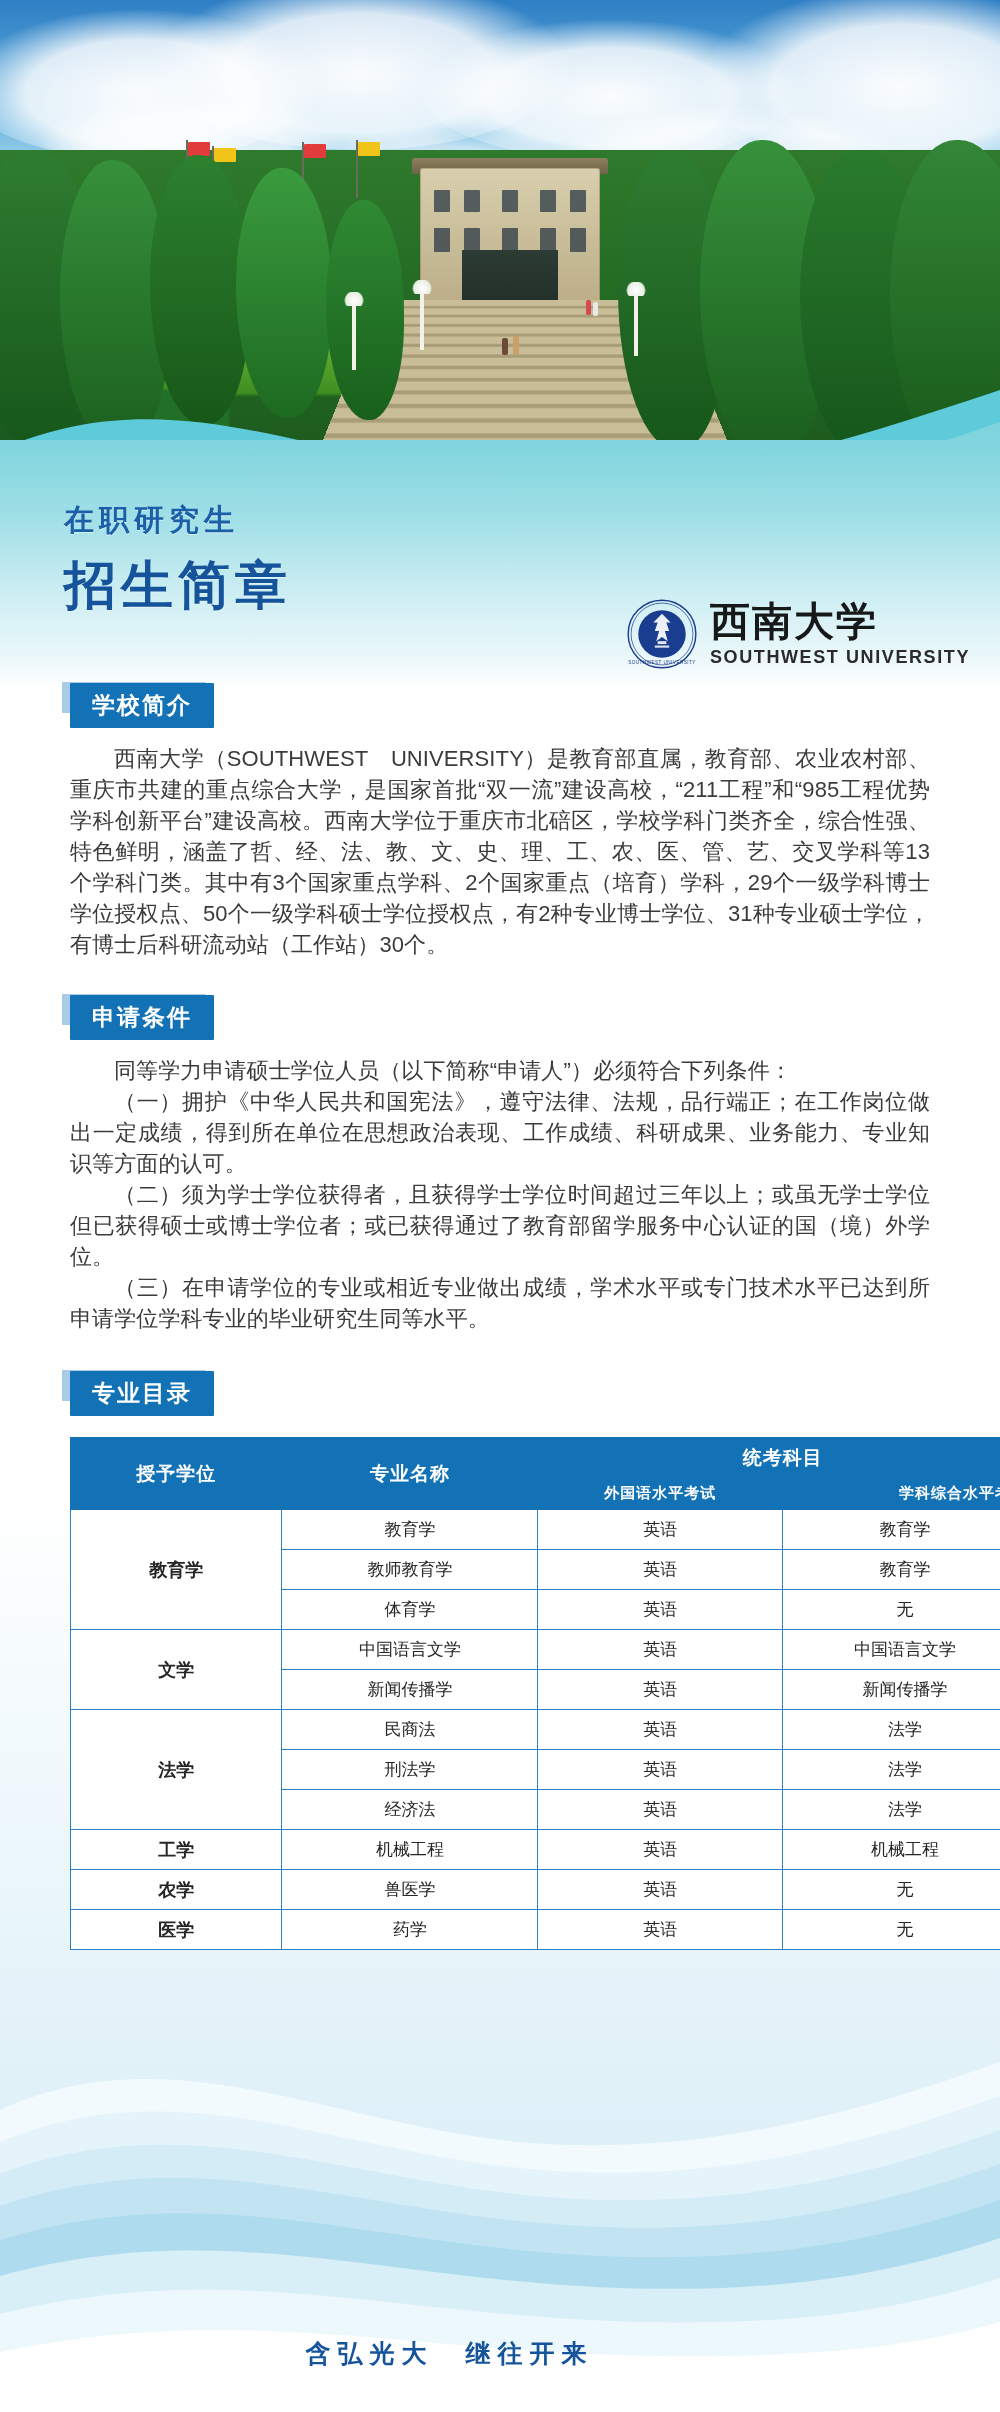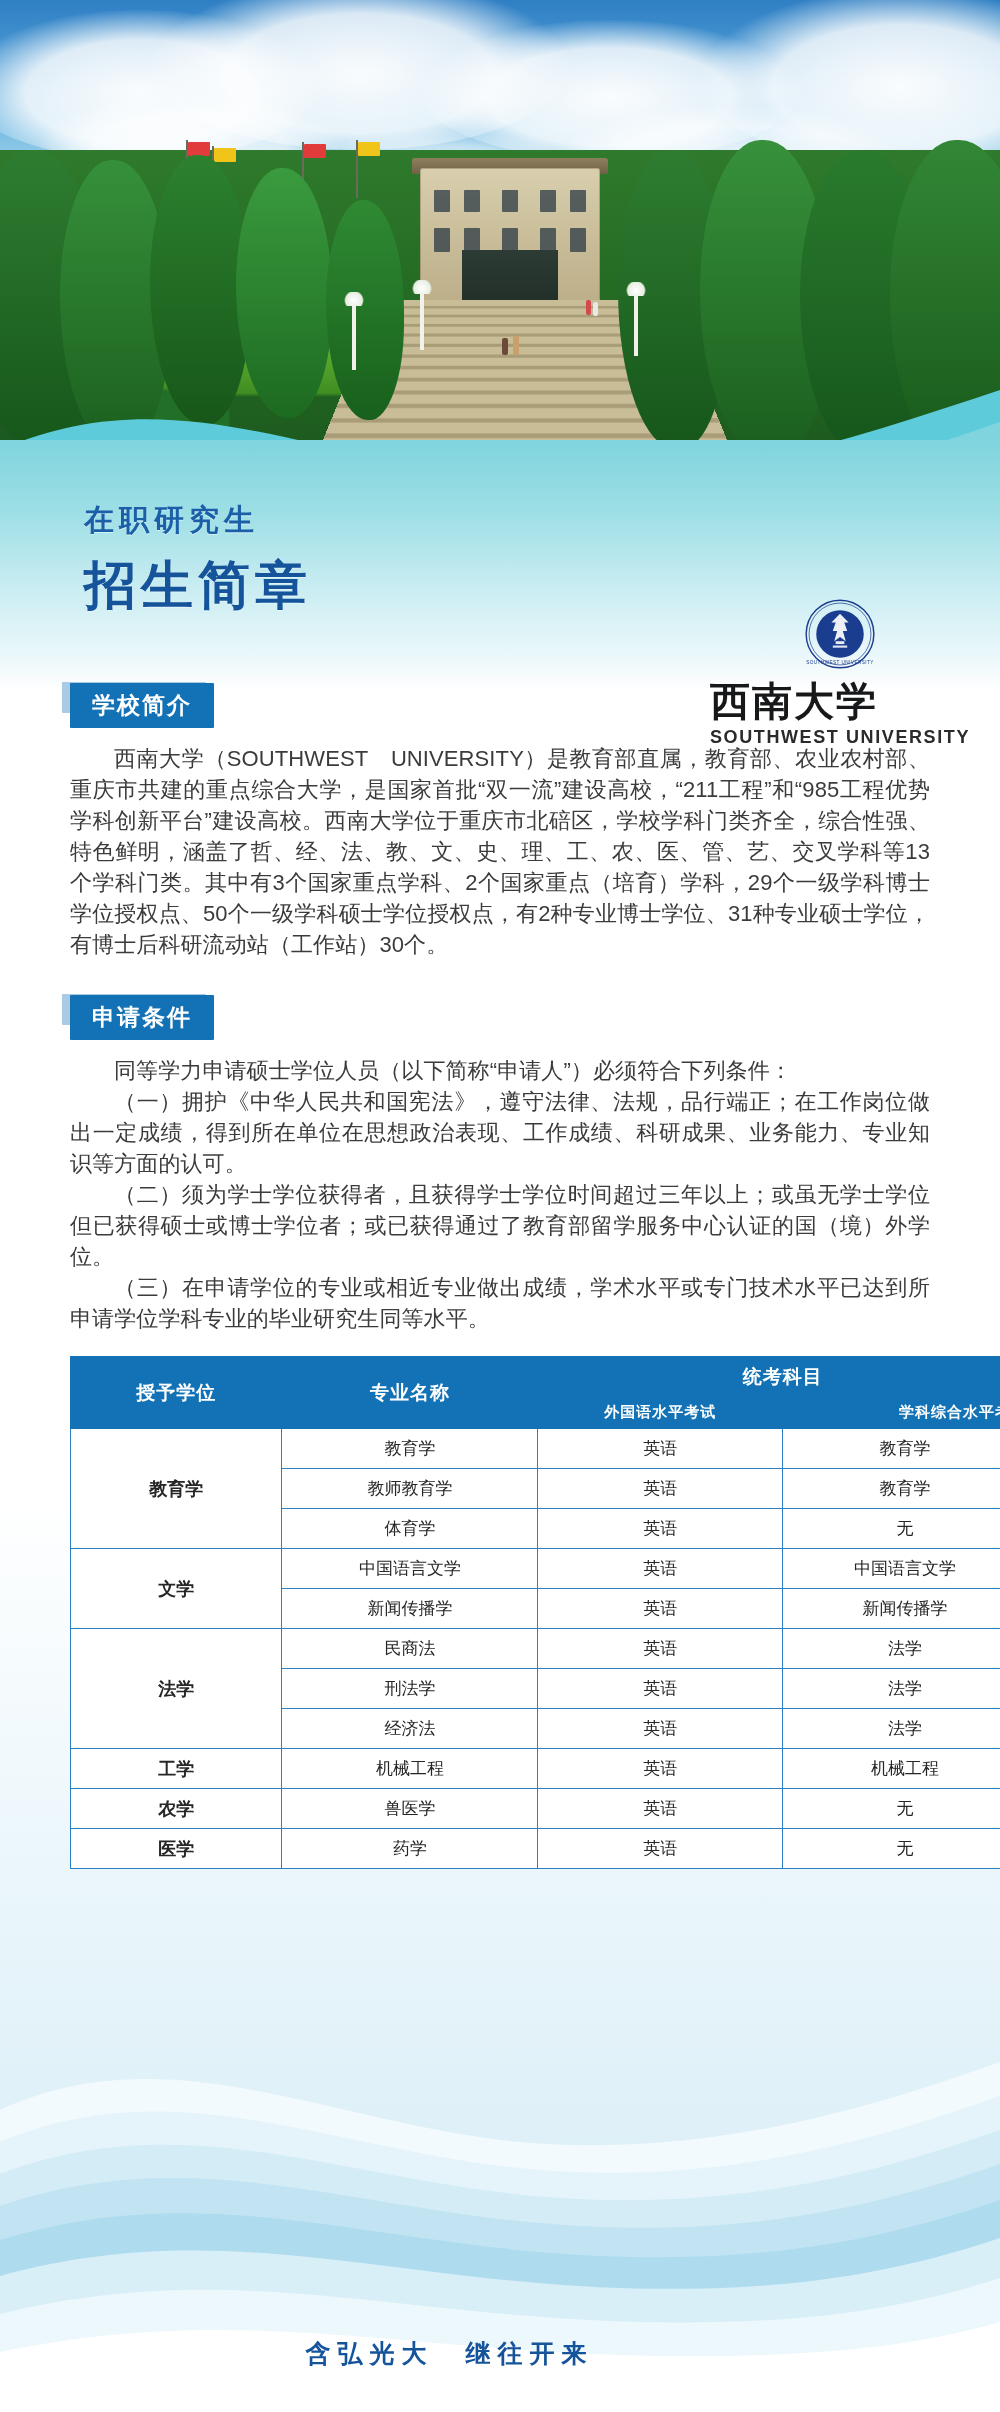--- a/index.html
+++ b/index.html
@@ -95,36 +95,36 @@
   .wavewrap { position:absolute; left:0; top:330px; width:1000px; height:350px; }
   .wavewrap svg { display:block; }
 
   .headband {
     position:absolute; left:0; top:440px; width:1000px; height:250px;
     background:linear-gradient(180deg,#7fd4dd 0%,#9fdfe6 30%,#cdeef3 62%,#eaf7fa 86%,#ffffff 100%);
     z-index:1;
   }
 
   
-  .titleblock { position:absolute; left:84px; top:500px; z-index:6; }
+  .titleblock { position:absolute; left:64px; top:500px; z-index:6; }
   .t-sub {
     font-size:30px; color:#1b5fa8; letter-spacing:5px; font-weight:700;
     font-family:"Liberation Serif","DejaVu Serif",serif;
     text-shadow:0 1px 0 rgba(255,255,255,.5);
   }
   .t-main {
     margin-top:10px;
     font-size:52px; color:#15539b; letter-spacing:5px; font-weight:700;
     font-family:"Liberation Serif","DejaVu Serif",serif;
     text-shadow:0 1px 1px rgba(255,255,255,.45);
   }
 
   
   .logo { position:absolute; right:30px; top:598px; z-index:6;
-          display:flex; align-items:center; gap:12px;flex-direction:column; }
+          display:flex; align-items:center; gap:12px; }
   .logo-seal { width:72px; height:72px; flex:0 0 72px; }
   .logo-txt { display:flex; flex-direction:column; line-height:1; }
   .logo-cn {
     font-size:40px; color:#17181a; font-weight:700; letter-spacing:2px;
     font-family:"Liberation Serif","DejaVu Serif",serif;
   }
   .logo-en {
     margin-top:6px; font-size:18px; color:#2a2a2c; letter-spacing:1.6px; font-weight:600;
   }
 
@@ -302,20 +302,26 @@
         <span class="plate">申请条件</span>
       </div>
       <div class="para">
         <p>同等学力申请硕士学位人员（以下简称“申请人”）必须符合下列条件：</p>
         <p>（一）拥护《中华人民共和国宪法》，遵守法律、法规，品行端正；在工作岗位做出一定成绩，得到所在单位在思想政治表现、工作成绩、科研成果、业务能力、专业知识等方面的认可。</p>
         <p>（二）须为学士学位获得者，且获得学士学位时间超过三年以上；或虽无学士学位但已获得硕士或博士学位者；或已获得通过了教育部留学服务中心认证的国（境）外学位。</p>
         <p>（三）在申请学位的专业或相近专业做出成绩，学术水平或专门技术水平已达到所申请学位学科专业的毕业研究生同等水平。</p>
       </div>
     </div>
 
+    <div class="sec" style="margin-top:44px;">
+      <div class="sec-hd">
+        <span class="shadow"></span>
+        <span class="plate">专业目录</span>
+      </div>
+    </div>
 
     <div class="tablewrap">
       <table class="majors">
         <thead>
           <tr>
             <th class="th-main" rowspan="2" style="width:190px;">授予学位</th>
             <th class="th-main" rowspan="2" style="width:230px;">专业名称</th>
             <th class="th-main" colspan="2">统考科目</th>
           </tr>
           <tr>

